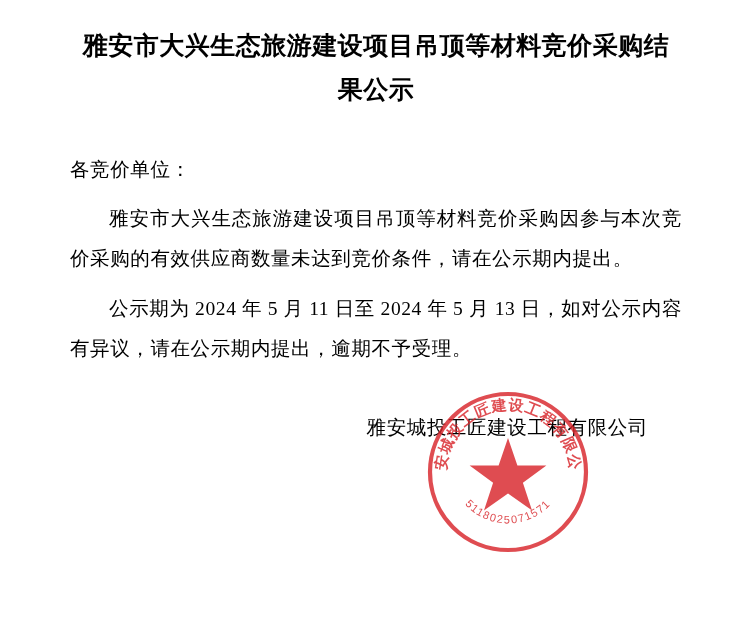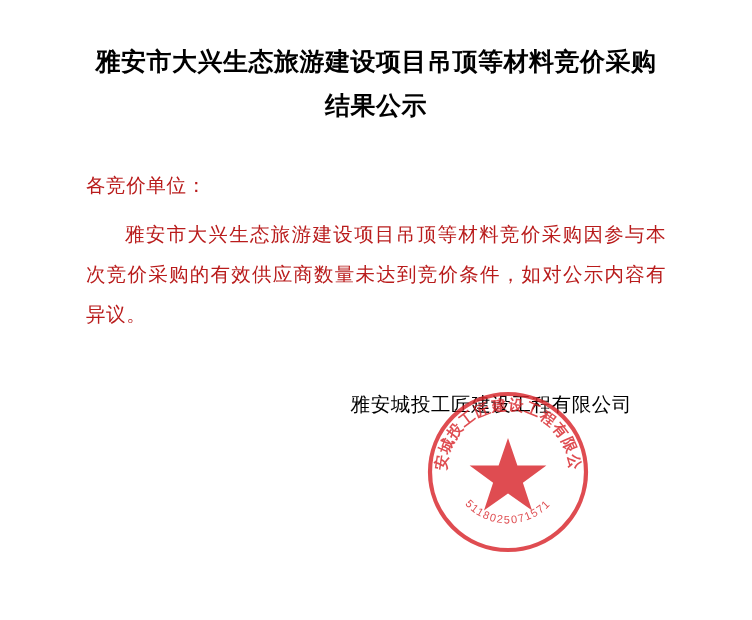--- a/index.html
+++ b/index.html
@@ -12,21 +12,21 @@
     background: #ffffff;
     font-family: "Liberation Serif", "DejaVu Serif", serif;
     color: #000000;
     overflow: hidden;
   }
   .page {
     position: relative;
     width: 752px;
     height: 620px;
     box-sizing: border-box;
-    padding: 16px;
+    padding: 0;
   }
   .doc-title {
     margin: 0;
     padding: 24px 72px 0 72px;
     font-family: "DejaVu Sans", "Liberation Sans", sans-serif;
     font-weight: bold;
     font-size: 25px;
     line-height: 1.75;
     letter-spacing: 0.5px;
     text-align: center;
@@ -36,21 +36,21 @@
     padding: 0 70px 0 70px;
     margin-top: 38px;
   }
   p.para {
     margin: 0 0 4px 0;
     font-size: 19.5px;
     line-height: 2.04;
     letter-spacing: 0.6px;
     text-align: justify;
     text-justify: inter-ideograph;
-    color: #b91c1c;
+    color: #000000;
   }
   p.salutation {
     text-indent: 0;
     margin-bottom: 10px;
   }
   p.indent {
     text-indent: 2em;
   }
   .spacer-sm { height: 6px; }
   .signature-block {
@@ -104,22 +104,23 @@
 </style>
 </head>
 <body>
 
 <div class="page">
 
   <h1 class="doc-title">雅安市大兴生态旅游建设项目吊顶等材料竞价采购结果公示</h1>
 
   <div class="body-block">
     <p class="para salutation">各竞价单位：</p>
-    <p class="para indent">雅安市大兴生态旅游建设项目吊顶等材料竞价采购因参与本次竞价采购的有效供应商数量未达到竞价条件，如对公示内容有异议。</p>
+    <p class="para indent">雅安市大兴生态旅游建设项目吊顶等材料竞价采购因参与本次竞价采购的有效供应商数量未达到竞价条件，请在公示期内提出。</p>
     <div class="spacer-sm"></div>
+    <p class="para indent">公示期为 2024 年 5 月 11 日至 2024 年 5 月 13 日，如对公示内容有异议，请在公示期内提出，逾期不予受理。</p>
   </div>
 
   <div class="signature-block">
     <span class="signature-line">雅安城投工匠建设工程有限公司</span>
   </div>
 
   <div class="seal">
     <svg viewBox="0 0 168 168" xmlns="http://www.w3.org/2000/svg" aria-hidden="true">
       <defs>
         <path id="sealArcTop" d="M 22,84 A 62,62 0 0 1 146,84"></path>

